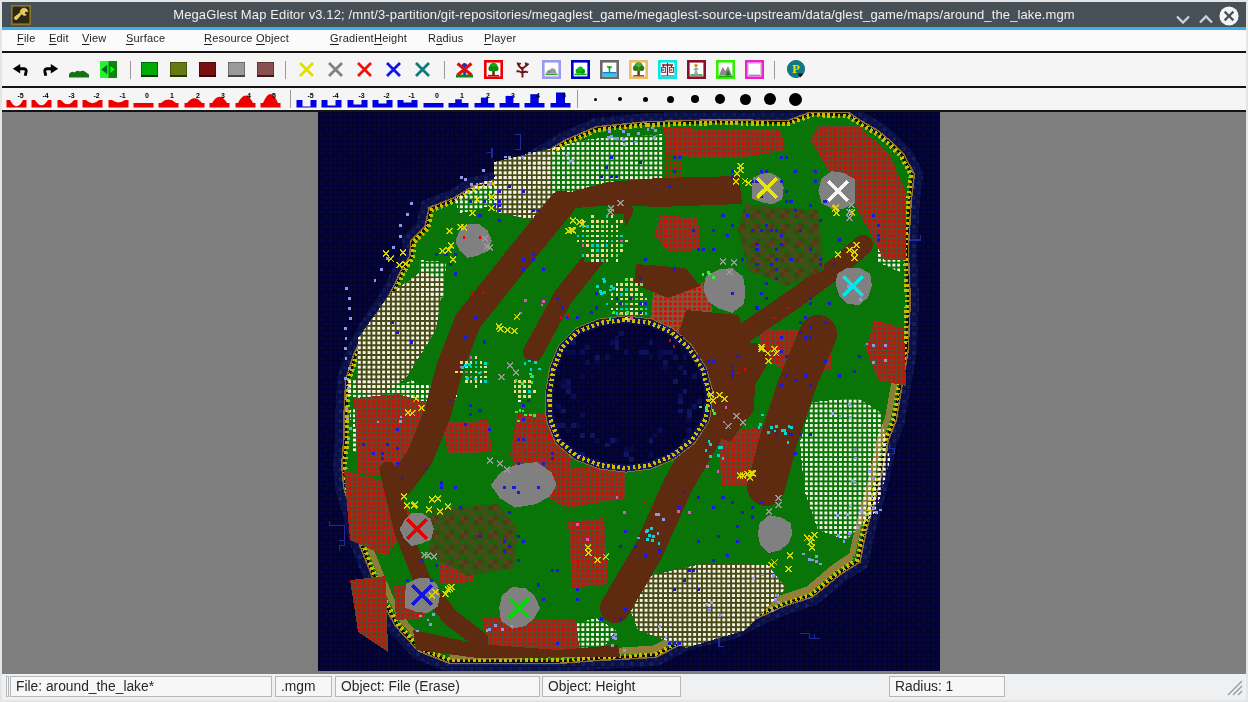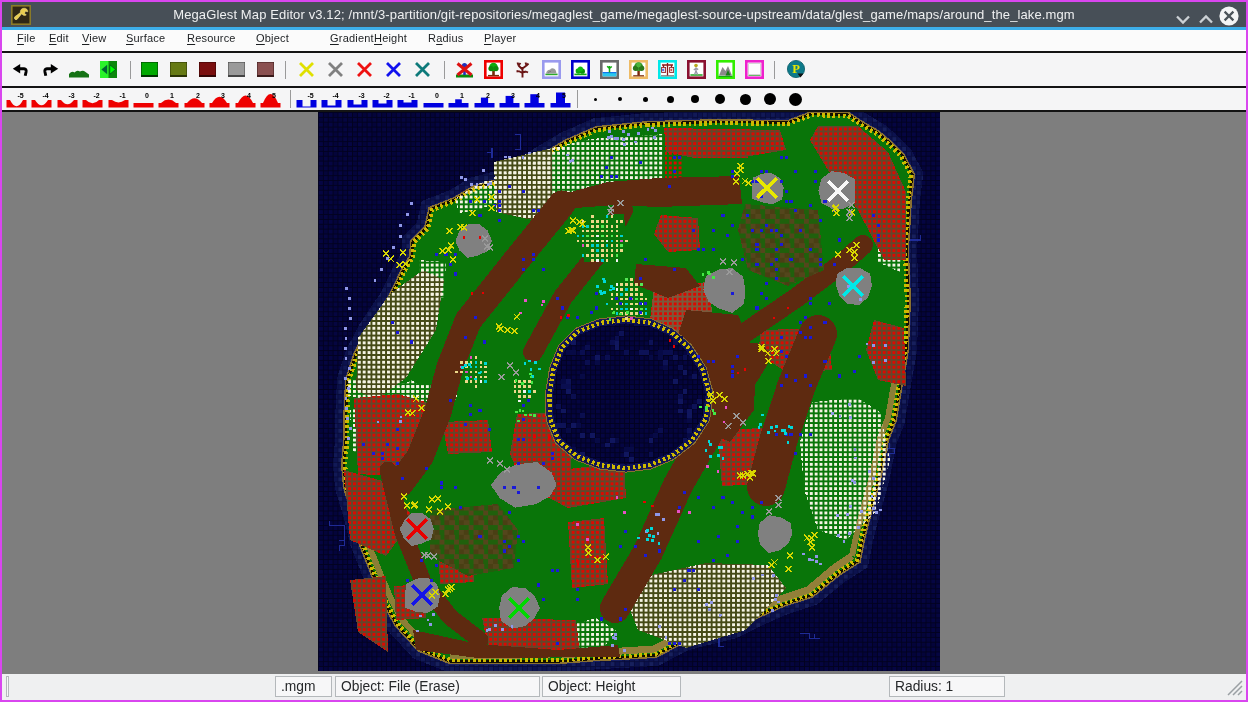--- a/index.html
+++ b/index.html
@@ -1,16 +1,16 @@
 <!DOCTYPE html>
 <html><head><meta charset="utf-8"><style>
 * { margin:0; padding:0; box-sizing:border-box; }
 html,body { width:1248px; height:702px; overflow:hidden; background:#101010; }
 body { font-family:"Liberation Sans", sans-serif; position:relative; }
-.win { position:absolute; left:0; top:0; width:1248px; height:702px; background:#d946ef; }
+.win { position:absolute; left:0; top:0; width:1248px; height:702px; background:#e5e5e5; }
 .titlebar { position:absolute; left:2px; top:2px; width:1244px; height:25px; background:#474f57; }
 .ticon { position:absolute; left:9px; top:3px; width:20px; height:20px; }
 .ttext { position:absolute; left:0; right:0; top:0; height:25px; line-height:26px; text-align:center; color:#eff0f1; font-size:13px; letter-spacing:0.12px; }
 .accent { position:absolute; left:2px; top:27px; width:1244px; height:3px; background:#3daee9; }
 .menubar { position:absolute; left:2px; top:30px; width:1244px; height:21px; background:#fbfbfb; color:#1c1f22; font-size:11px;padding-left:44px; }
 .mi { position:absolute; top:2px; letter-spacing:0.2px; }
 .mi u { text-decoration-thickness:1px; text-underline-offset:2px; }
 .hline { position:absolute; left:2px; width:1244px; height:2px; background:#141414; }
 .tb { position:absolute; left:2px; width:1244px; background:#f5f5f6; display:flex; align-items:center; }
 .tb1 { top:53px; height:33px; }
@@ -43,21 +43,21 @@
           <circle cx="10" cy="10" r="9.6" fill="#f3f4f5"></circle>
           <path d="M5.6,5.6 L14.4,14.4 M14.4,5.6 L5.6,14.4" stroke="#4a5258" stroke-width="2.2"></path>
         </svg></div>
   </div>
   <div class="accent"></div>
   <div class="menubar">
       <span class="mi" style="left:15px"><u>F</u>ile</span>
       <span class="mi" style="left:47px"><u>E</u>dit</span>
       <span class="mi" style="left:80px"><u>V</u>iew</span>
       <span class="mi" style="left:124px"><u>S</u>urface</span>
-      <span class="mi" style="left:185px"><u>R</u>esource</span>
+      <span class="mi" style="left:202px"><u>R</u>esource</span>
       <span class="mi" style="left:254px"><u>O</u>bject</span>
       <span class="mi" style="left:328px"><u>G</u>radient</span>
       <span class="mi" style="left:372px"><u>H</u>eight</span>
       <span class="mi" style="left:426px">R<u>a</u>dius</span>
       <span class="mi" style="left:482px"><u>P</u>layer</span>
     </div>
   <div class="hline" style="top:51px"></div>
   <div class="tb tb1">
       <div class="ti" style="margin-left:10px">
         <svg width="18" height="16" viewBox="0 0 18 16">
@@ -1158,20 +1158,21 @@
           <path d="M440.5,67.5 L457.5,84.5 M457.5,67.5 L440.5,84.5" stroke="#e8e800" stroke-width="4.2" stroke-linecap="round" fill="none"></path>
           <path d="M511.5,70.5 L528.5,87.5 M528.5,70.5 L511.5,87.5" stroke="#f8f8f8" stroke-width="4.2" stroke-linecap="round" fill="none"></path>
           <path d="M526.5,165.5 L543.5,182.5 M543.5,165.5 L526.5,182.5" stroke="#00e8e8" stroke-width="4.2" stroke-linecap="round" fill="none"></path>
           <path d="M90.5,408.5 L107.5,425.5 M107.5,408.5 L90.5,425.5" stroke="#e80000" stroke-width="4.2" stroke-linecap="round" fill="none"></path>
           <path d="M95.5,474.5 L112.5,491.5 M112.5,474.5 L95.5,491.5" stroke="#1414e8" stroke-width="4.2" stroke-linecap="round" fill="none"></path>
           <path d="M192.5,487.5 L209.5,504.5 M209.5,487.5 L192.5,504.5" stroke="#00d800" stroke-width="4.2" stroke-linecap="round" fill="none"></path>
         </svg></div>
     </div>
   <div class="statusbar">
     <div class="ssep"></div>
+    <div class="sf" style="left:8px;width:262px">File: around_the_lake*</div>
       <div class="sf" style="left:273px;width:57px">.mgm</div>
       <div class="sf" style="left:333px;width:205px">Object: File (Erase)</div>
       <div class="sf" style="left:540px;width:139px">Object: Height</div>
       <div class="sf" style="left:887px;width:116px">Radius: 1</div>
     <svg class="grip" width="18" height="18">
         <path d="M17,3 L3,17 M17,8 L8,17 M17,13 L13,17" stroke="#9aa0a4" stroke-width="1.5"></path>
       </svg>
   </div>
 </div>
 </body></html>

